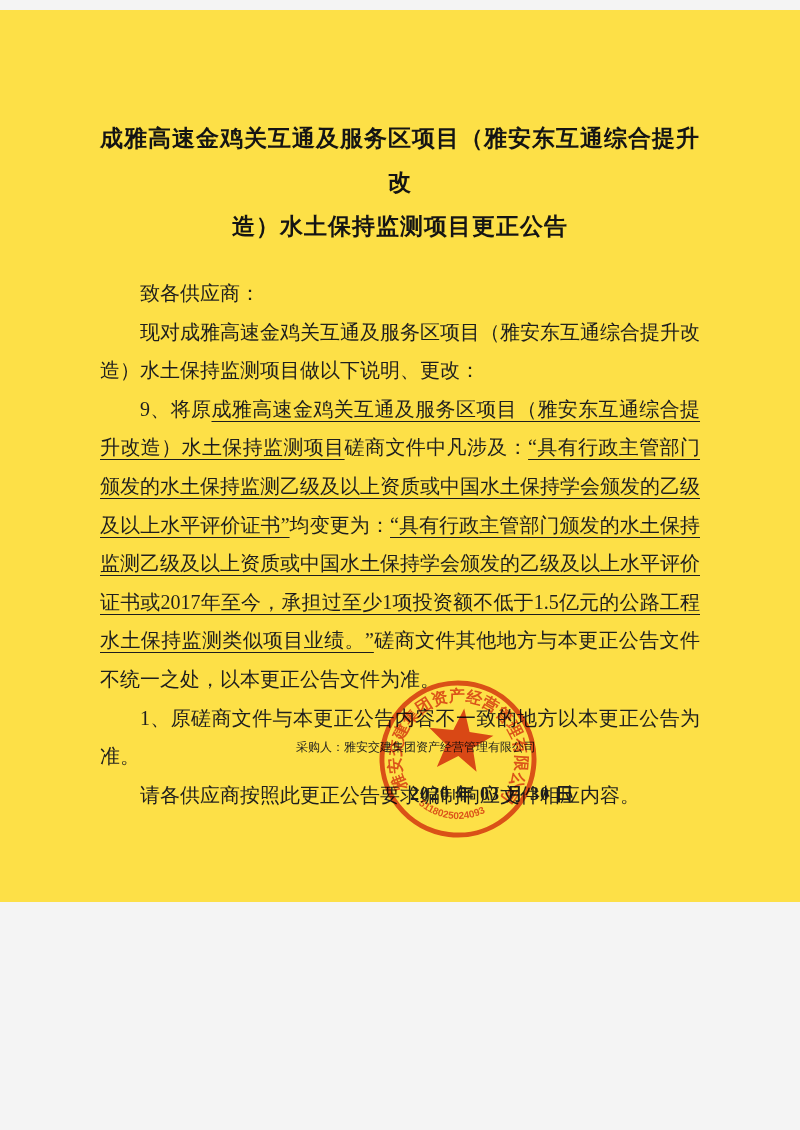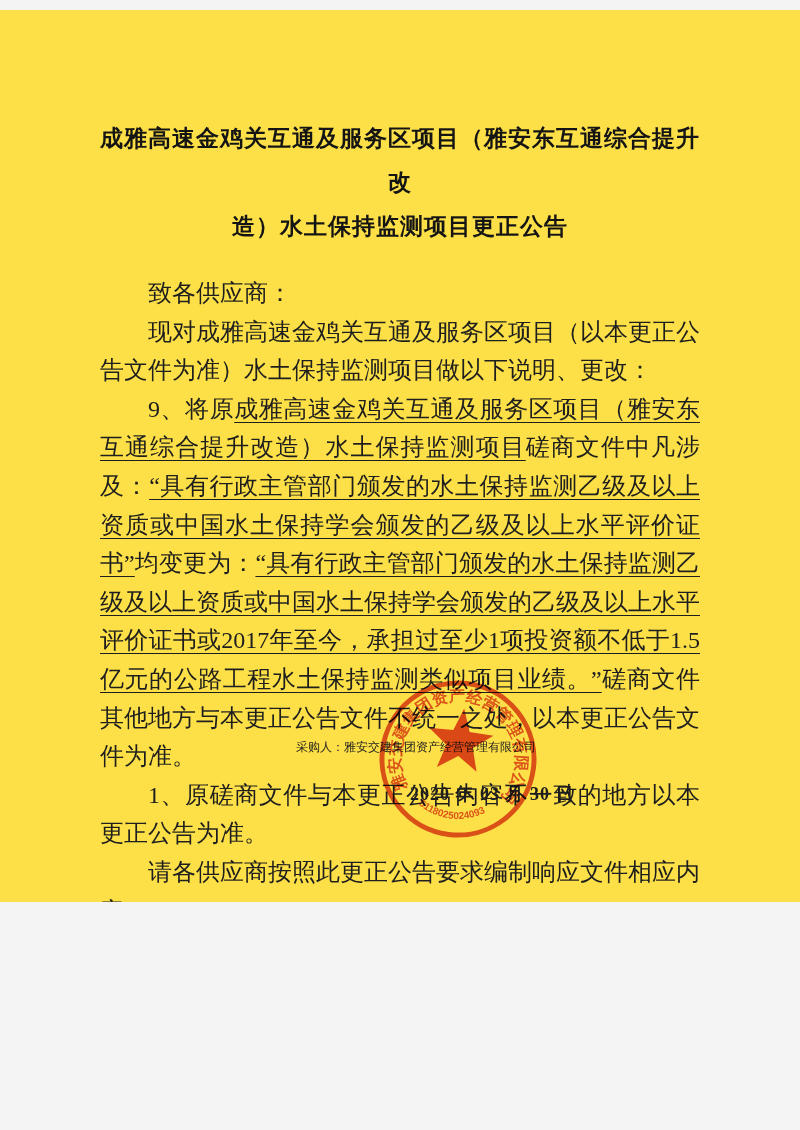--- a/index.html
+++ b/index.html
@@ -19,21 +19,21 @@
     font-family:"Liberation Sans","DejaVu Sans",sans-serif;
     font-weight:700;
     font-size:23px;
     line-height:44px;
     color:#141414;
     letter-spacing:1px;
   }
   .body-text{
     width:600px;
     margin:26px auto 0 auto;
-    font-size:24px;
+    font-size:20px;
     line-height:38.6px;
     text-align:justify;
     text-justify:inter-ideograph;
   }
   .body-text p{
     margin:0;
     text-indent:2em;
   }
   .u{
     text-decoration:underline;
@@ -73,21 +73,21 @@
 
 <div class="page">
 
   <div class="doc-title">
     <div>成雅高速金鸡关互通及服务区项目（雅安东互通综合提升改</div>
     <div>造）水土保持监测项目更正公告</div>
   </div>
 
   <div class="body-text">
     <p>致各供应商：</p>
-    <p>现对成雅高速金鸡关互通及服务区项目（以本更正公告文件为准）水土保持监测项目做以下说明、更改：</p>
+    <p>现对成雅高速金鸡关互通及服务区项目（雅安东互通综合提升改造）水土保持监测项目做以下说明、更改：</p>
     <p><span>9、将原</span><span class="u">成雅高速金鸡关互通及服务区项目（雅安东互通综合提升改造）水土保持监测项目</span><span>磋商文件中凡涉及：</span><span class="u">“具有行政主管部门颁发的水土保持监测乙级及以上资质或中国水土保持学会颁发的乙级及以上水平评价证书”</span><span>均变更为：</span><span class="u">“具有行政主管部门颁发的水土保持监测乙级及以上资质或中国水土保持学会颁发的乙级及以上水平评价证书或2017年至今，承担过至少1项投资额不低于1.5亿元的公路工程水土保持监测类似项目业绩。”</span><span>磋商文件其他地方与本更正公告文件不统一之处，以本更正公告文件为准。</span></p>
     <p>1、原磋商文件与本更正公告内容不一致的地方以本更正公告为准。</p>
     <p>请各供应商按照此更正公告要求编制响应文件相应内容。</p>
   </div>
 
   <div class="sig-name">采购人：雅安交建集团资产经营管理有限公司</div>
   <div class="sig-date">2020 年 03 月 30 日</div>
 
   <svg class="seal" viewBox="-85 -85 170 170" aria-hidden="true">
     <circle cx="0" cy="0" r="76" fill="none" stroke-width="5" stroke="#d84538"></circle>

